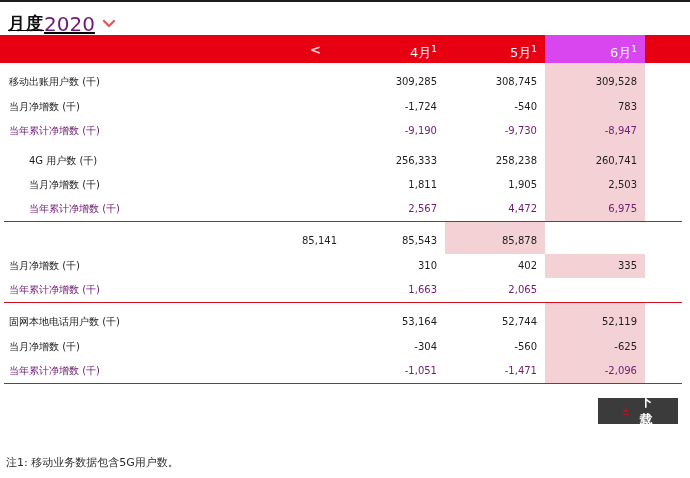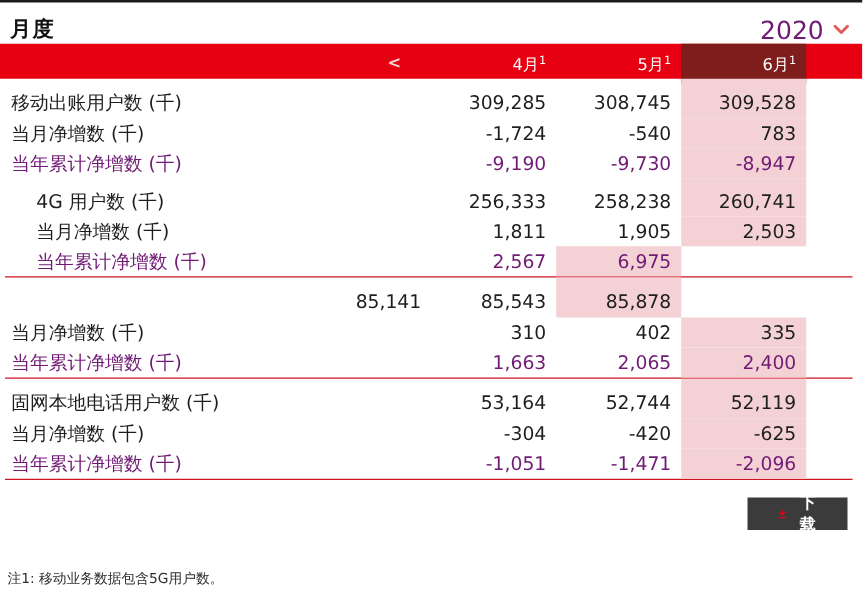--- a/index.html
+++ b/index.html
@@ -7,39 +7,39 @@
   body { font-family: "DejaVu Sans", "Liberation Sans", sans-serif; }
   .page {
     position: relative;
     width: 690px; height: 478px;
     background: #fff;
     border-top: 2px solid #1c1c1c;
     overflow: hidden;
   }
   
   .topbar {
-    display: flex; justify-content: space-between; align-items: center;
-    padding: 16px 10px 6px 8px; height: 33px;
+    display: flex; align-items: center;
+    padding: 16px 10px 6px 8px; height: 33px; text-decoration: underline;
   }
   .title { font-size: 17px; font-weight: bold; color: #111; letter-spacing: 1px; }
   .year-select { display: flex; align-items: center; gap: 7px; cursor: pointer; }
   .year-select .year { font-size: 20px; color: #701a75; }
   
   .grid-row { display: grid; grid-template-columns: 1fr 100px 100px 100px 45px; }
   .header-row { height: 28px; background: #e60012; }
   .header-row .cell { line-height: 28px; }
   .prev-cell { text-align: right; padding-right: 24px; }
   .prev-btn { color: #ffd9d9; font-size: 13px; font-weight: bold; cursor: pointer; }
   .head-cell {
     text-align: right; padding-right: 8px;
     color: #fff; font-weight: normal; font-size: 13px;
   }
   .head-cell sup { font-size: 9px; }
-  .head-cell.hl { background: #7f1d1d; text-align: right; }
-  .row .cell { height: 24px; line-height: 24px; font-size: 15px; color: #1e1e1e; }
+  .head-cell.hl { background: #d946ef; text-align: right; }
+  .row .cell { height: 24px; line-height: 24px; font-size: 10px; color: #1e1e1e; }
   .row.lead .cell { height: 32px; line-height: 38px; }
   .row.gap .cell  { height: 30px; line-height: 36px; }
   .label-cell { padding-left: 9px; white-space: nowrap; }
   .row.indent .label-cell { padding-left: 29px; }
   .value-cell { text-align: right; padding-right: 8px; }
   .value-cell.hl { background: #f3d1d4; }
   .row.muted .cell { color: #701a75; }
   .separator { border-top: 1px solid #cf1322; margin: 0 8px 0 4px; height: 0; }
   
   .download-row { display: flex; justify-content: flex-end; padding: 14px 12px 0 0; }
@@ -109,20 +109,21 @@
         <div class="grid-row row indent">
           <div class="cell label-cell">当月净增数 (千)</div>
           <div class="cell value-cell">1,811</div>
           <div class="cell value-cell">1,905</div>
           <div class="cell value-cell hl">2,503</div>
           <div class="cell"></div>
         </div>
         <div class="grid-row row muted indent">
           <div class="cell label-cell">当年累计净增数 (千)</div>
           <div class="cell value-cell">2,567</div>
+          <div class="cell value-cell">4,472</div>
           <div class="cell value-cell hl">6,975</div>
           <div class="cell"></div>
         </div>
         <div class="separator"></div>
         <div class="grid-row row lead">
           <div class="cell value-cell">85,141</div>
           <div class="cell value-cell">85,543</div>
           <div class="cell value-cell hl">85,878</div>
           <div class="cell"></div>
         </div>
@@ -130,35 +131,34 @@
           <div class="cell label-cell">当月净增数 (千)</div>
           <div class="cell value-cell">310</div>
           <div class="cell value-cell">402</div>
           <div class="cell value-cell hl">335</div>
           <div class="cell"></div>
         </div>
         <div class="grid-row row muted">
           <div class="cell label-cell">当年累计净增数 (千)</div>
           <div class="cell value-cell">1,663</div>
           <div class="cell value-cell">2,065</div>
-          <div class="cell value-cell hl">2,400</div>
           <div class="cell"></div>
         </div>
         <div class="separator"></div>
         <div class="grid-row row lead">
           <div class="cell label-cell">固网本地电话用户数 (千)</div>
           <div class="cell value-cell">53,164</div>
           <div class="cell value-cell">52,744</div>
           <div class="cell value-cell hl">52,119</div>
           <div class="cell"></div>
         </div>
         <div class="grid-row row">
           <div class="cell label-cell">当月净增数 (千)</div>
           <div class="cell value-cell">-304</div>
-          <div class="cell value-cell">-420</div>
+          <div class="cell value-cell">-560</div>
           <div class="cell value-cell hl">-625</div>
           <div class="cell"></div>
         </div>
         <div class="grid-row row muted">
           <div class="cell label-cell">当年累计净增数 (千)</div>
           <div class="cell value-cell">-1,051</div>
           <div class="cell value-cell">-1,471</div>
           <div class="cell value-cell hl">-2,096</div>
           <div class="cell"></div>
         </div>

